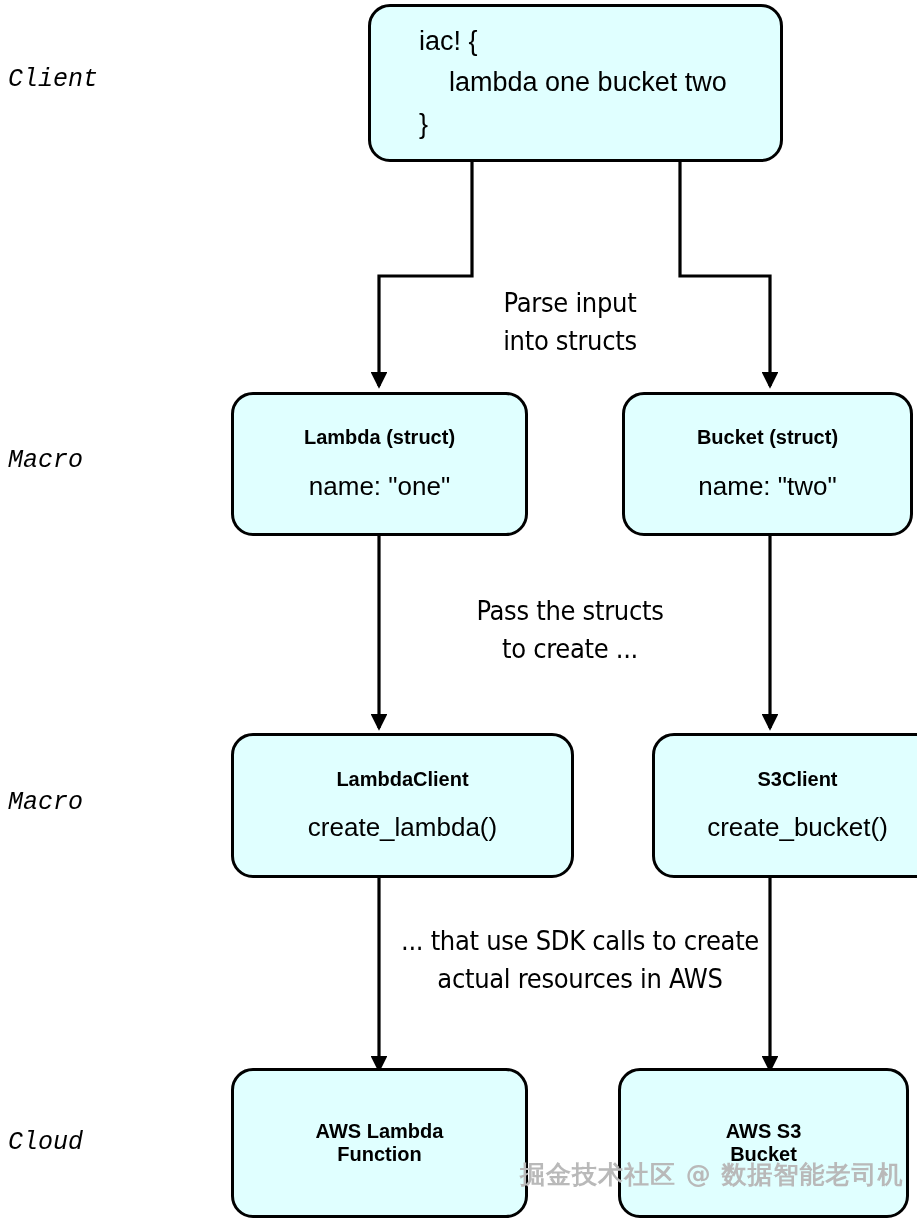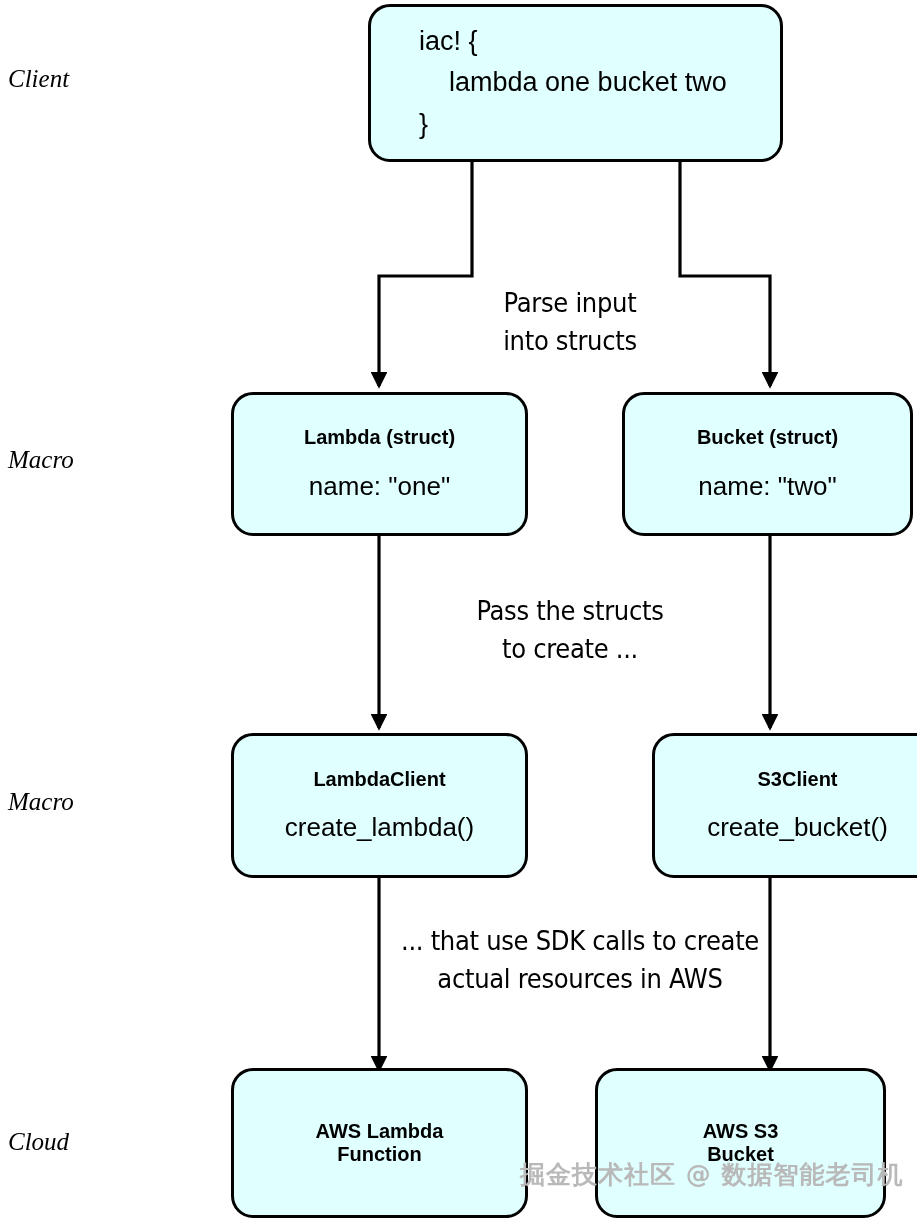--- a/index.html
+++ b/index.html
@@ -22,21 +22,21 @@
     position: absolute;
     left: 0;
     top: 0;
     width: 917px;
     height: 1218px;
     pointer-events: none;
   }
   
   .row-label {
     position: absolute;
-    font-family: Liberation Serif, serif;
+    font-family: Liberation Mono, monospace;
     font-style: italic;
     font-size: 25px;
     color: #000000;
     white-space: nowrap;
     letter-spacing: 0px;
   }
   
   .node {
     position: absolute;
     box-sizing: border-box;
@@ -145,36 +145,36 @@
   <div class="node" style="left:231px; top:392px; width:297px; height:144px;">
     <div class="node-title">Lambda (struct)</div>
     <div class="node-sub">name: "one"</div>
   </div>
 
   <div class="node" style="left:622px; top:392px; width:291px; height:144px;">
     <div class="node-title">Bucket (struct)</div>
     <div class="node-sub">name: "two"</div>
   </div>
 
-  <div class="node" style="left:231px; top:733px; width:297px; height:145px;">
+  <div class="node" style="left:231px; top:733px; width:343px; height:145px;">
     <div class="node-title">LambdaClient</div>
     <div class="node-sub">create_lambda()</div>
   </div>
 
   <div class="node" style="left:652px; top:733px; width:291px; height:145px;">
     <div class="node-title">S3Client</div>
     <div class="node-sub">create_bucket()</div>
   </div>
 
   <div class="node" style="left:231px; top:1068px; width:297px; height:150px;">
     <div class="node-title">AWS Lambda
 Function</div>
   </div>
 
-  <div class="node" style="left:595px; top:1068px; width:291px; height:150px;">
+  <div class="node" style="left:618px; top:1068px; width:291px; height:150px;">
     <div class="node-title">AWS S3
 Bucket</div>
   </div>
 
   <div class="edge-caption" style="left:455px; top:284px; width:230px;">Parse input
 into structs</div>
 
   <div class="edge-caption" style="left:435px; top:592px; width:270px;">Pass the structs
 to create ...</div>
 

